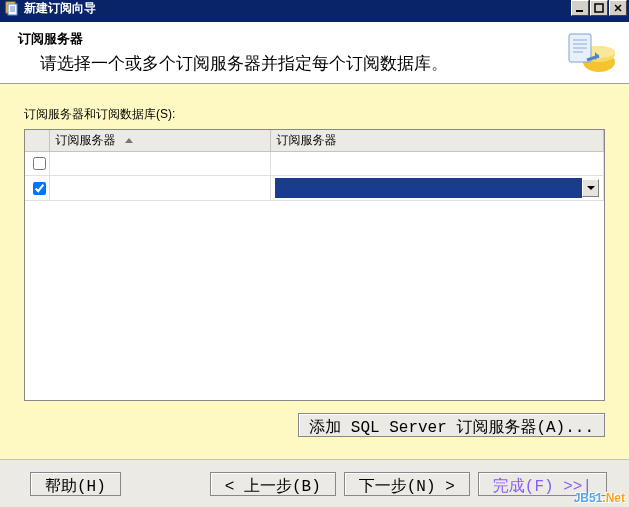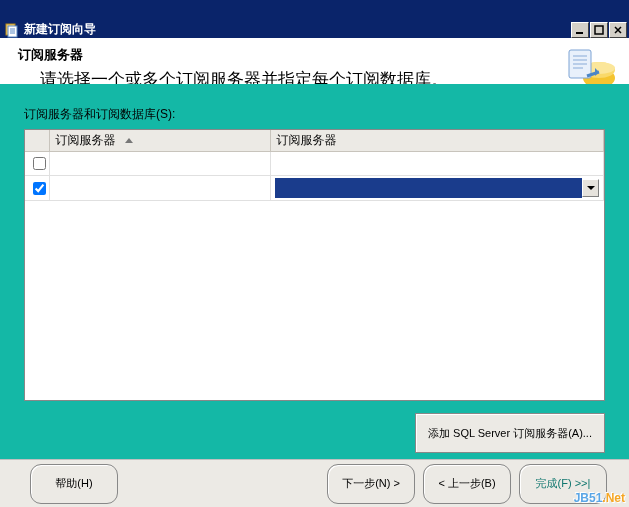--- a/index.html
+++ b/index.html
@@ -8,25 +8,25 @@
     font-family: "Microsoft YaHei", SimSun, Tahoma, sans-serif;
     font-size: 12px;
     background: #fff;
     width: 629px;
     height: 507px;
     overflow: hidden;
     position: relative;
   }
   
   .titlebar {
-    height: 38px;
+    height: 22px;
     background: #0a246a;
     color: #fff;
     display: flex;
-    align-items: flex-end;
+    align-items: flex-start;
     padding: 0 2px 0 4px;
   }
   .titlebar .ticon {
     width: 16px; height: 16px;
     display: inline-flex; align-items: center; justify-content: center;
     margin-right: 4px;
   }
   .titlebar .title-text { flex: 1; font-size: 12px; font-weight: bold; }
   .win-btns { display: flex; gap: 0; }
   .win-btn {
@@ -50,21 +50,21 @@
   .header .h-title { font-weight: bold; font-size: 13px; }
   .header .h-sub { margin: 4px 0 0 22px; font-size: 17px; }
   .header .h-icon {
     position: absolute; right: 12px; top: 8px;
     width: 52px; height: 48px;
   }
   
   .mainbody {
     position: absolute;
     top: 84px; left: 0; right: 0; bottom: 48px;
-    background: #14b8a6;
+    background: #fef9c3;
     padding: 22px 24px 10px 24px;
   }
   .label-top { margin-bottom: 6px; }
   .table-wrap {
     border: 1px solid #888;
     background: #fff;
     height: 272px;
     overflow: hidden;
   }
   table { border-collapse: collapse; width: 100%; table-layout: fixed; }
@@ -120,41 +120,41 @@
     border-left: 4px solid transparent;
     border-right: 4px solid transparent;
     border-top: 4px solid #000;
   }
   .add-row { text-align: right; margin-top: 12px; }
   
   .btn {
     background: #eceae5;
     border: 1px solid #888;
     padding: 3px 14px;
-    font-size: 11px;
-    font-family: Liberation Sans, sans-serif;
+    font-size: 16px;
+    font-family: Liberation Mono, monospace;
     min-width: 88px;
-    height: 40px;
+    height: 24px;
     cursor: default;
     box-shadow: inset 1px 1px 0 #fff;
   }
-  .btn:disabled, .btn.disabled { color: #0f766e; }
+  .btn:disabled, .btn.disabled { color: #8b5cf6; }
   .btn.wide { min-width: 190px; padding: 3px 10px; }
   
   .footer {
     position: absolute;
     left: 0; right: 0; bottom: 0;
     height: 48px;
     background: #eceae5;
     border-top: 1px solid #c0c0c0;
     display: flex; align-items: center;
     padding: 0 22px;
   }
   .footer .spacer { flex: 1; }
-  .footer .btn { margin-left: 8px; border-radius: 11px; }
+  .footer .btn { margin-left: 8px; }
   
   .watermark {
     position: absolute;
     right: 4px; bottom: 2px;
     font-size: 12px; font-weight: bold;
     color: #5aa6e6;
     text-shadow: 1px 1px 0 #fff, -1px -1px 0 #fff;
     pointer-events: none;
   }
   .watermark .o { color: #f5a623; }
@@ -251,20 +251,20 @@
   </div>
 
   <div class="add-row">
     <button class="btn wide">添加 SQL Server 订阅服务器(A)...</button>
   </div>
 </div>
 
 <div class="footer">
   <button class="btn">帮助(H)</button>
   <span class="spacer"></span>
+  <button class="btn">&lt; 上一步(B)</button>
   <button class="btn">下一步(N) &gt;</button>
-  <button class="btn">&lt; 上一步(B)</button>
   <button class="btn disabled" disabled="">完成(F) &gt;&gt;|</button>
 </div>
 
 <div class="watermark">
   <span>JB51</span><span class="o">.Net</span>
 </div>
 
 </body></html>

